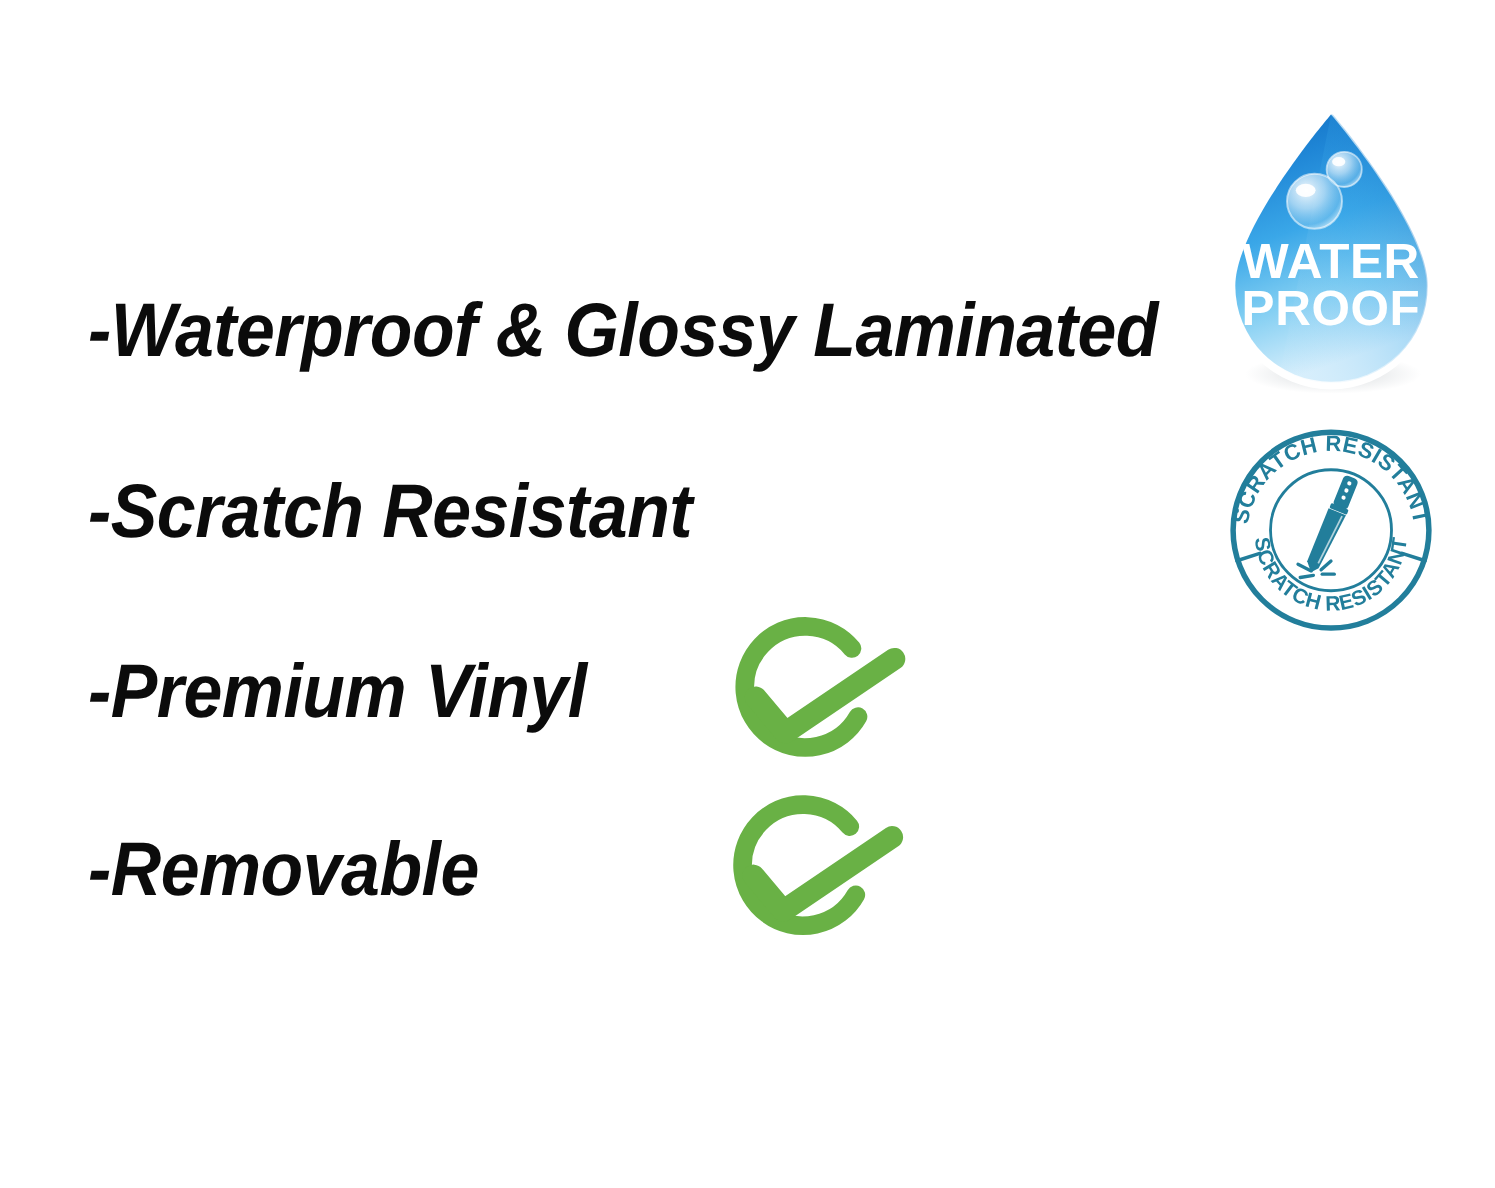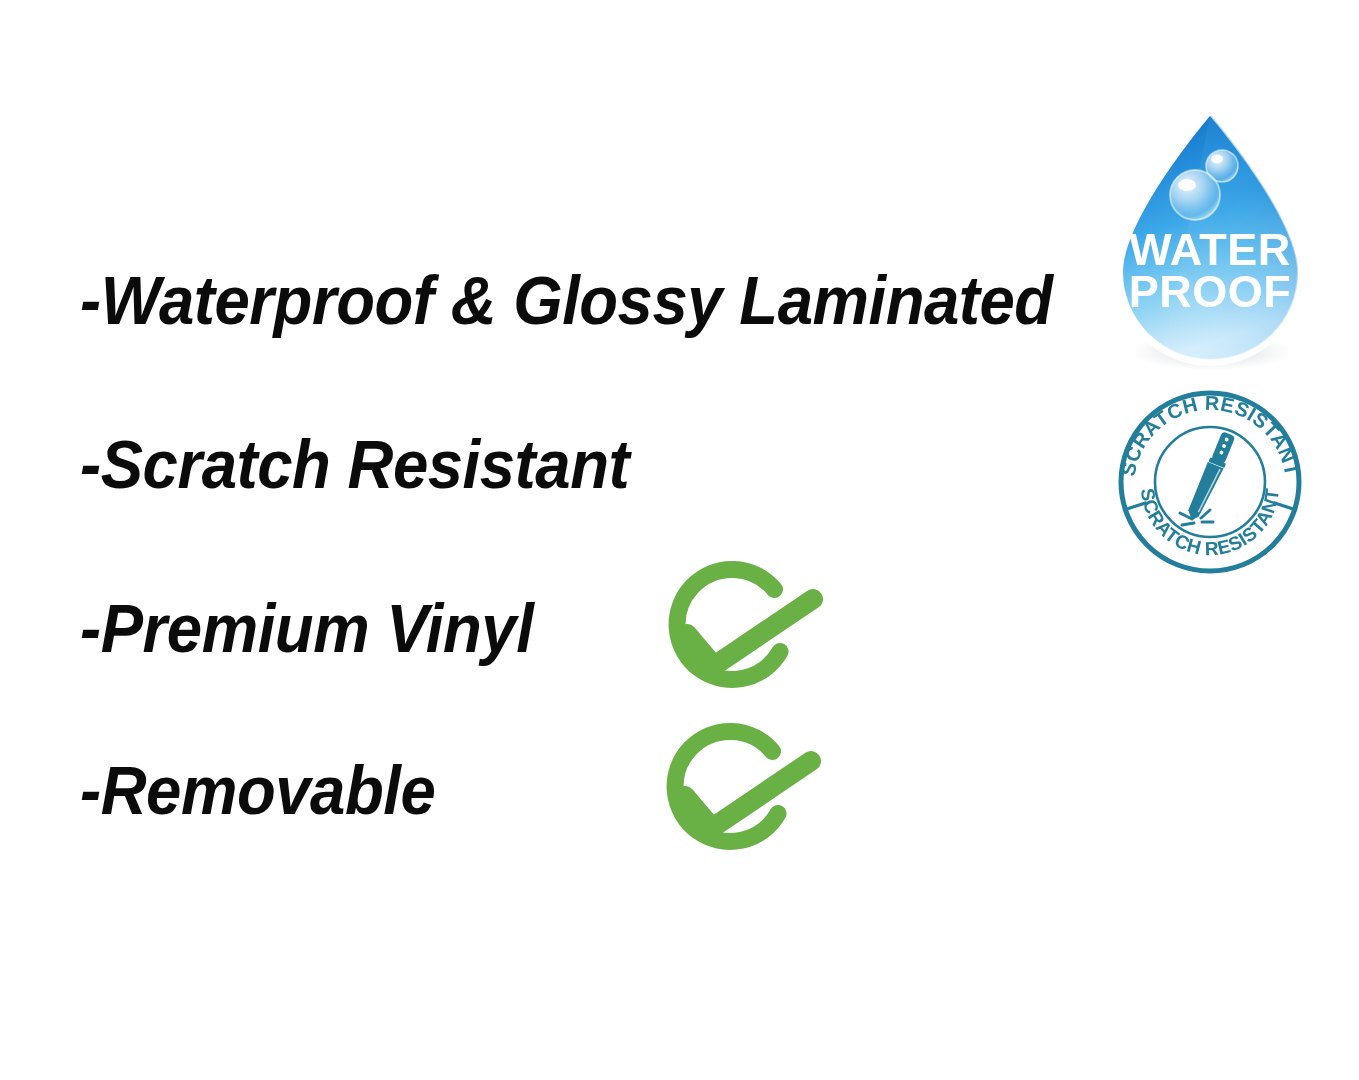--- a/index.html
+++ b/index.html
@@ -53,21 +53,21 @@
   .check-mark {
     position: absolute;
   }
   .check-1 { left: 640px; top: 556px; width: 200px; height: 160px; }
   .check-2 { left: 638px; top: 716px; width: 200px; height: 165px; }
 
   
   .waterproof-badge {
     position: absolute;
     left: 1098px;
-    top: 100px;
+    top: 88px;
     width: 224px;
     height: 272px;
   }
 
   
   .scratch-badge {
     position: absolute;
     left: 1112px;
     top: 386px;
     width: 196px;

